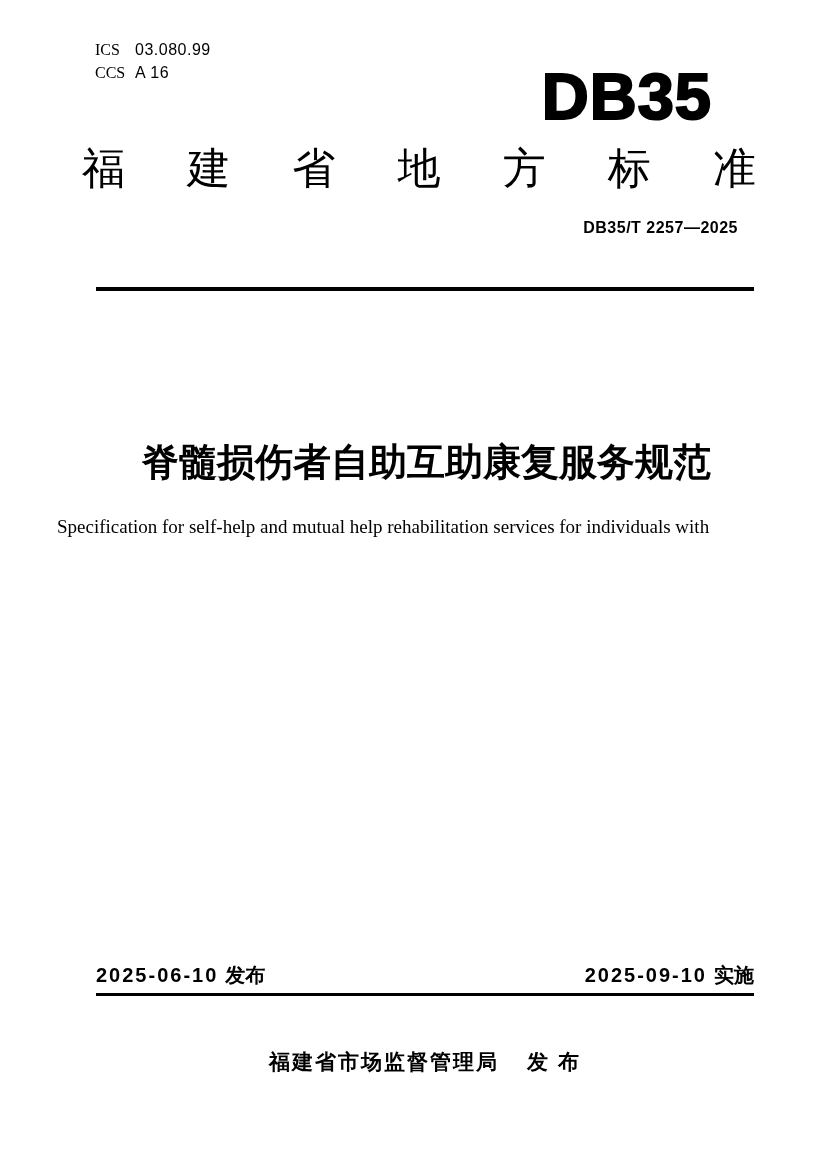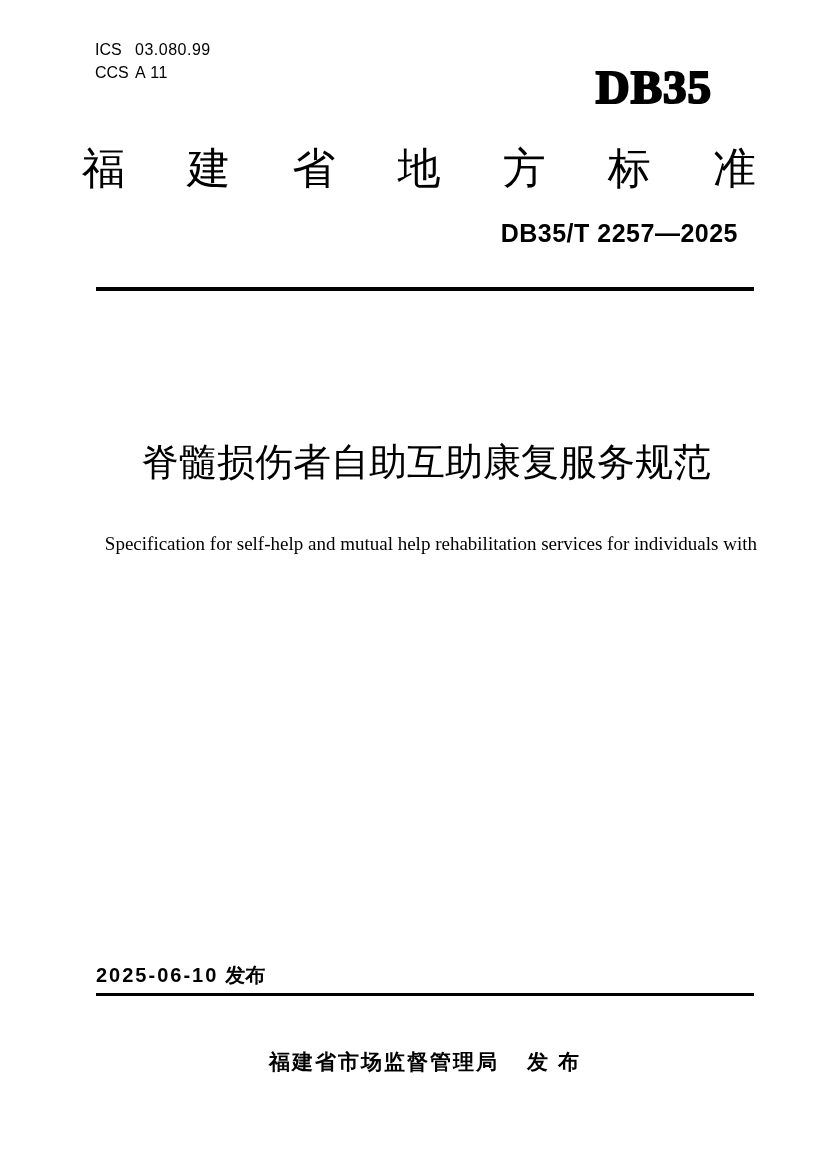--- a/index.html
+++ b/index.html
@@ -7,58 +7,58 @@
     width:815px; height:1151px;
     background:#ffffff; color:#000;
     position:relative; overflow:hidden;
     font-family:"Liberation Sans", sans-serif;
   }
   .abs { position:absolute; }
 
   
   .ics-block { left:95px; top:38px; font-size:16px; line-height:23px; }
   .ics-row { display:flex; align-items:baseline; }
-  .ics-label { font-family:Liberation Sans, sans-serif; width:40px; }
+  .ics-label { font-family:Liberation Serif, serif; width:40px; }
   .ics-code { font-weight:400; letter-spacing:0.5px; }
 
   
   .logo {
     right:103px; top:64px;
-    font-family:Liberation Serif, serif;
-    font-weight:700; font-size:47px; line-height:1;
+    font-family:Liberation Sans, sans-serif;
+    font-weight:700; font-size:65px; line-height:1;
     letter-spacing:1px;
     -webkit-text-stroke:2.2px #000;
   }
 
   
   .province {
     left:82px; top:144px; width:674px;
     display:flex; justify-content:space-between;
     font-size:43px; font-weight:500; line-height:1.15;
   }
 
   
   .std-number {
     right:77px; top:219px;
-    font-size:25px; font-weight:700; letter-spacing:0.5px;
+    font-size:16px; font-weight:700; letter-spacing:0.5px;
   }
 
   
   .rule-top    { left:96px; top:287px;  width:658px; height:4px; background:#000; }
   .rule-bottom { left:96px; top:993px;  width:658px; height:3px; background:#000; }
 
   
   .doc-title {
     left:76px; top:437px; width:700px;
-    text-align:center; font-size:38px; font-weight:400;
+    text-align:center; font-size:38px; font-weight:700;
     white-space:nowrap;
   }
   .subtitle {
-    left:57px; top:529px; width:700px;
-    text-align:right;
+    left:57px; top:512px; width:700px;
+    text-align:left;
     font-family:"Liberation Serif", serif;
     font-size:19px; line-height:29px;
   }
   .subtitle div { white-space:nowrap; }
 
   
   .dates {
     left:96px; top:962px; width:658px;
     display:flex; justify-content:space-between;
     font-size:20px; font-weight:700;text-align:center;
@@ -76,21 +76,21 @@
 </head>
 <body>
 
 <div class="abs ics-block">
   <div class="ics-row">
     <span class="ics-label">ICS</span>
     <span class="ics-code">03.080.99</span>
   </div>
   <div class="ics-row">
     <span class="ics-label">CCS</span>
-    <span class="ics-code">A 11</span>
+    <span class="ics-code">A 16</span>
   </div>
 </div>
 
 <div class="abs logo">DB35</div>
 
 <div class="abs province">
     <span>福</span>
     <span>建</span>
     <span>省</span>
     <span>地</span>
@@ -107,20 +107,24 @@
 
 <div class="abs subtitle">
   <div>Specification for self-help and mutual help rehabilitation services for individuals with</div>
 </div>
 
 <div class="abs dates">
   <div class="date-item">
     <span class="date-num">2025-06-10</span>
     <span class="date-label">发布</span>
   </div>
+  <div class="date-item">
+    <span class="date-num">2025-09-10</span>
+    <span class="date-label">实施</span>
+  </div>
 </div>
 
 <div class="abs rule-bottom"></div>
 
 <div class="abs publisher">
   <span>福建省市场监督管理局</span>
   <span>发 布</span>
 </div>
 
 </body></html>

